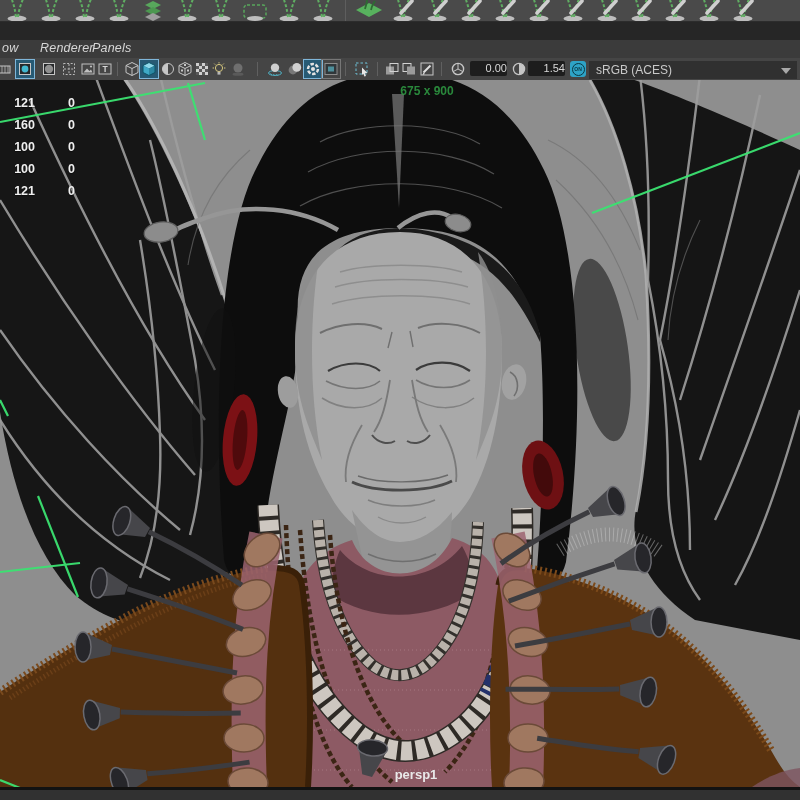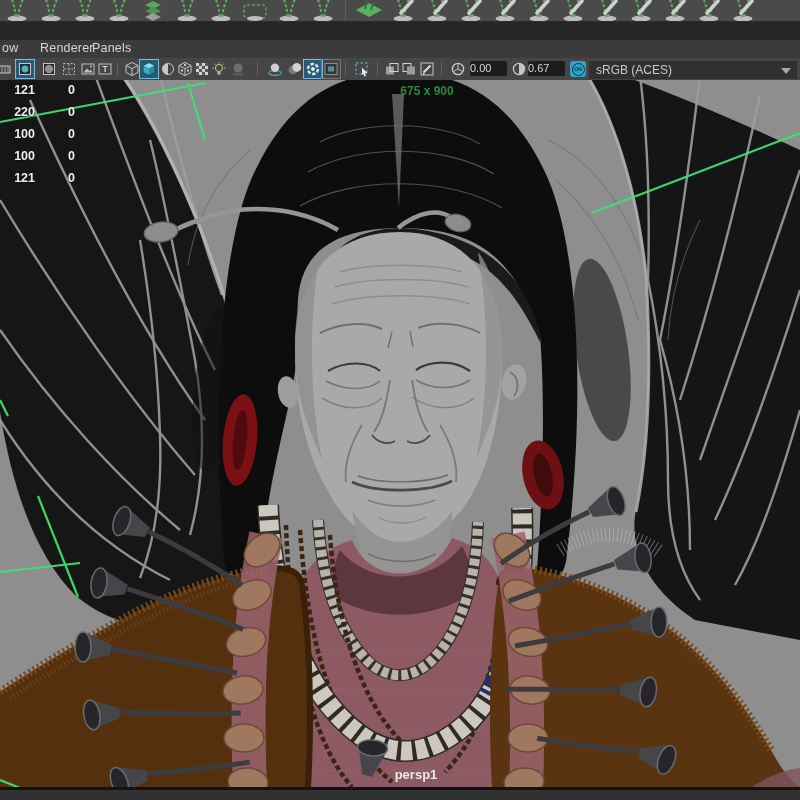--- a/index.html
+++ b/index.html
@@ -13,44 +13,44 @@
   .shelf-icon.plant .g-plant{display:block;}
   .shelf-icon.brush .g-plant,.shelf-icon.brush .g-brush{display:block;}
   .shelf-icon.layers .g-layers{display:block;}
   .shelf-icon.region .g-region{display:block;}
   .shelf-icon.patch .g-patch{display:block;}
   .shelf-icon.separator{width:12px;}
   .shelf-icon.separator::before{content:"";position:absolute;left:5px;top:-4px;width:1px;height:26px;background:#5e5e5e;}
   
   #gapband{position:absolute;left:0;top:22px;width:800px;height:18px;background:#262626;}
   
-  #menubar{position:absolute;left:0;top:40px;width:800px;height:18px;background:#3b3b3b;}
+  #menubar{position:absolute;left:0;top:40px;width:800px;height:18px;background:#3b3b3b;font-style:italic;}
   .menu-item{position:absolute;top:1px;font-size:12.5px;color:#d6d6d6;letter-spacing:.2px;cursor:default;}
   
   #vtoolbar{position:absolute;left:0;top:58px;width:800px;height:22px;background:#454545;
     border-bottom:1px solid #262626;}
   .vt-icon{position:absolute;top:2px;width:18px;height:18px;display:flex;align-items:center;justify-content:center;}
   .vt-icon.sel{background:#275a74;outline:1px solid #7fb6d9;}
   .vt-icon.dim{opacity:.5;}
   .vt-icon.framed{outline:1px solid #777;}
   .vt-sep{position:absolute;top:4px;width:1px;height:14px;background:#606060;}
   .vt-field{position:absolute;top:3px;height:15px;width:37px;background:#1d1d1d;border-radius:2px;
-    color:#d8d8d8;font-size:11px;text-align:left;line-height:15px;}
+    color:#d8d8d8;font-size:11px;text-align:right;line-height:15px;}
   #on-badge{position:absolute;left:570px;top:3px;width:16px;height:16px;background:#2ea3c6;border-radius:3px;
     display:flex;align-items:center;justify-content:center;}
   #on-badge .ring{width:11px;height:11px;border:1.5px solid #083944;border-radius:50%;
     display:flex;align-items:center;justify-content:center;font-size:5px;font-weight:bold;color:#083944;}
   #colorspace{position:absolute;left:589px;top:61px;width:208px;height:18px;background:#303030;
     color:#c9c9c9;font-size:12px;line-height:18px;padding-left:7px;box-sizing:border-box;}
   #colorspace .caret{position:absolute;right:6px;top:7px;width:0;height:0;
     border-left:5px solid transparent;border-right:5px solid transparent;border-top:6px solid #a8a8a8;}
   
   #viewport{position:absolute;left:0;top:80px;width:800px;height:707px;background:#8e8e8e;overflow:hidden;}
   
-  #hud{position:absolute;left:0;top:3px;width:95px;z-index:5;}
+  #hud{position:absolute;left:0;top:16px;width:95px;z-index:5;}
   .hud-row{position:relative;height:22px;width:95px;font-size:12.5px;font-weight:bold;color:#efefef;
     text-shadow:0 1px 1px rgba(0,0,0,.45);}
   .hud-count{position:absolute;right:60px;top:0;}
   .hud-sel{position:absolute;left:68px;top:0;}
   
   #vp-divider{position:absolute;left:0;top:787px;width:800px;height:3px;background:#121212;}
   #timeline{position:absolute;left:0;top:790px;width:800px;height:10px;background:#313131;overflow:hidden;
     display:flex;}
   .tick{width:45px;flex:0 0 auto;text-align:center;font-size:11px;font-weight:bold;color:#9a9a9a;
     padding-top:4px;line-height:12px;}
@@ -774,39 +774,39 @@
         <path d="M8,2.4 L8,8 L12.8,10.6 M8,8 L3.2,10.6" stroke="#c6c6c6" fill="none"></path>
       </svg>
     </span>
   <div class="vt-field" style="left:470px">0.00</div>
   <span class="vt-icon" style="left:510px">
     <svg width="16" height="16">
         <circle cx="8" cy="8" r="5.6" fill="none" stroke="#c6c6c6" stroke-width="1.3"></circle>
         <path d="M8,2.4 A5.6,5.6 0 0 1 8,13.6 Z" fill="#c6c6c6"></path>
       </svg>
     </span>
-  <div class="vt-field" style="left:528px">0.67</div>
+  <div class="vt-field" style="left:528px">1.54</div>
   <div id="on-badge">
     <span class="ring">ON</span>
   </div>
 </div>
 <div id="colorspace">
   <span>sRGB (ACES)</span>
   <span class="caret"></span>
 </div>
 
 <div id="viewport">
   <div id="hud">
 
   <div class="hud-row">
         <span class="hud-count">121</span>
         <span class="hud-sel">0</span>
       </div>
       <div class="hud-row">
-        <span class="hud-count">220</span>
+        <span class="hud-count">160</span>
         <span class="hud-sel">0</span>
       </div>
       <div class="hud-row">
         <span class="hud-count">100</span>
         <span class="hud-sel">0</span>
       </div>
       <div class="hud-row">
         <span class="hud-count">100</span>
         <span class="hud-sel">0</span>
       </div>

